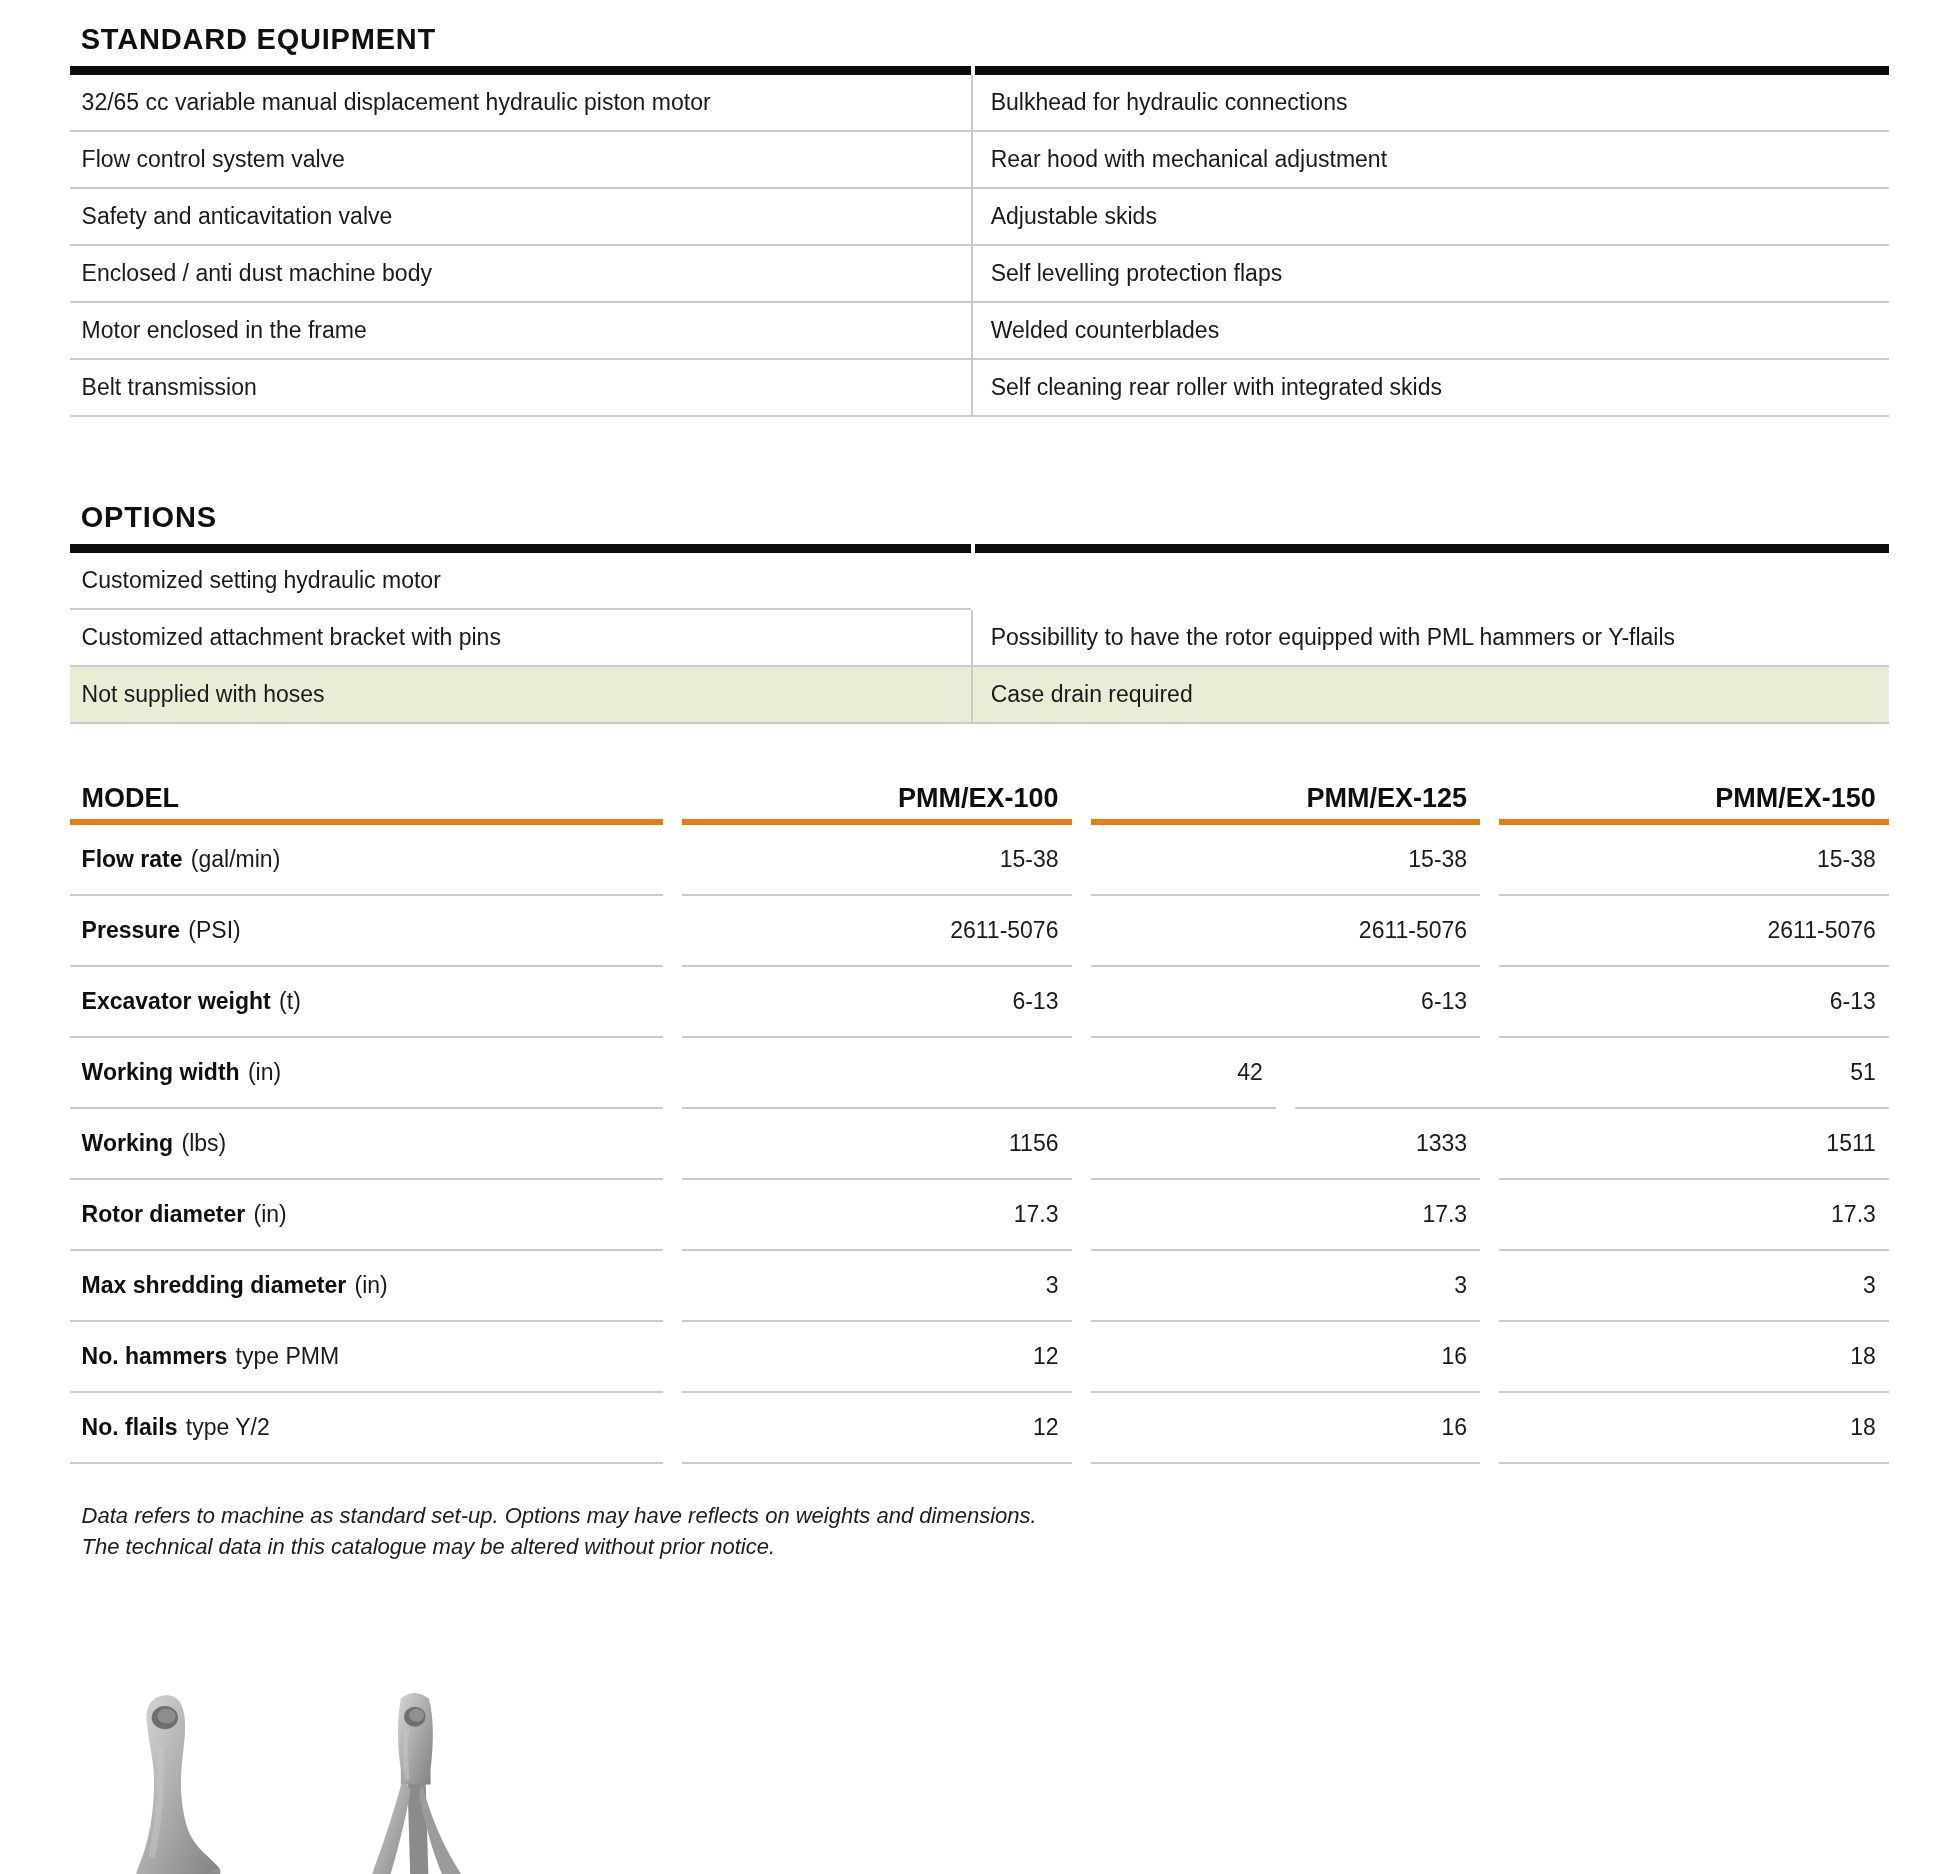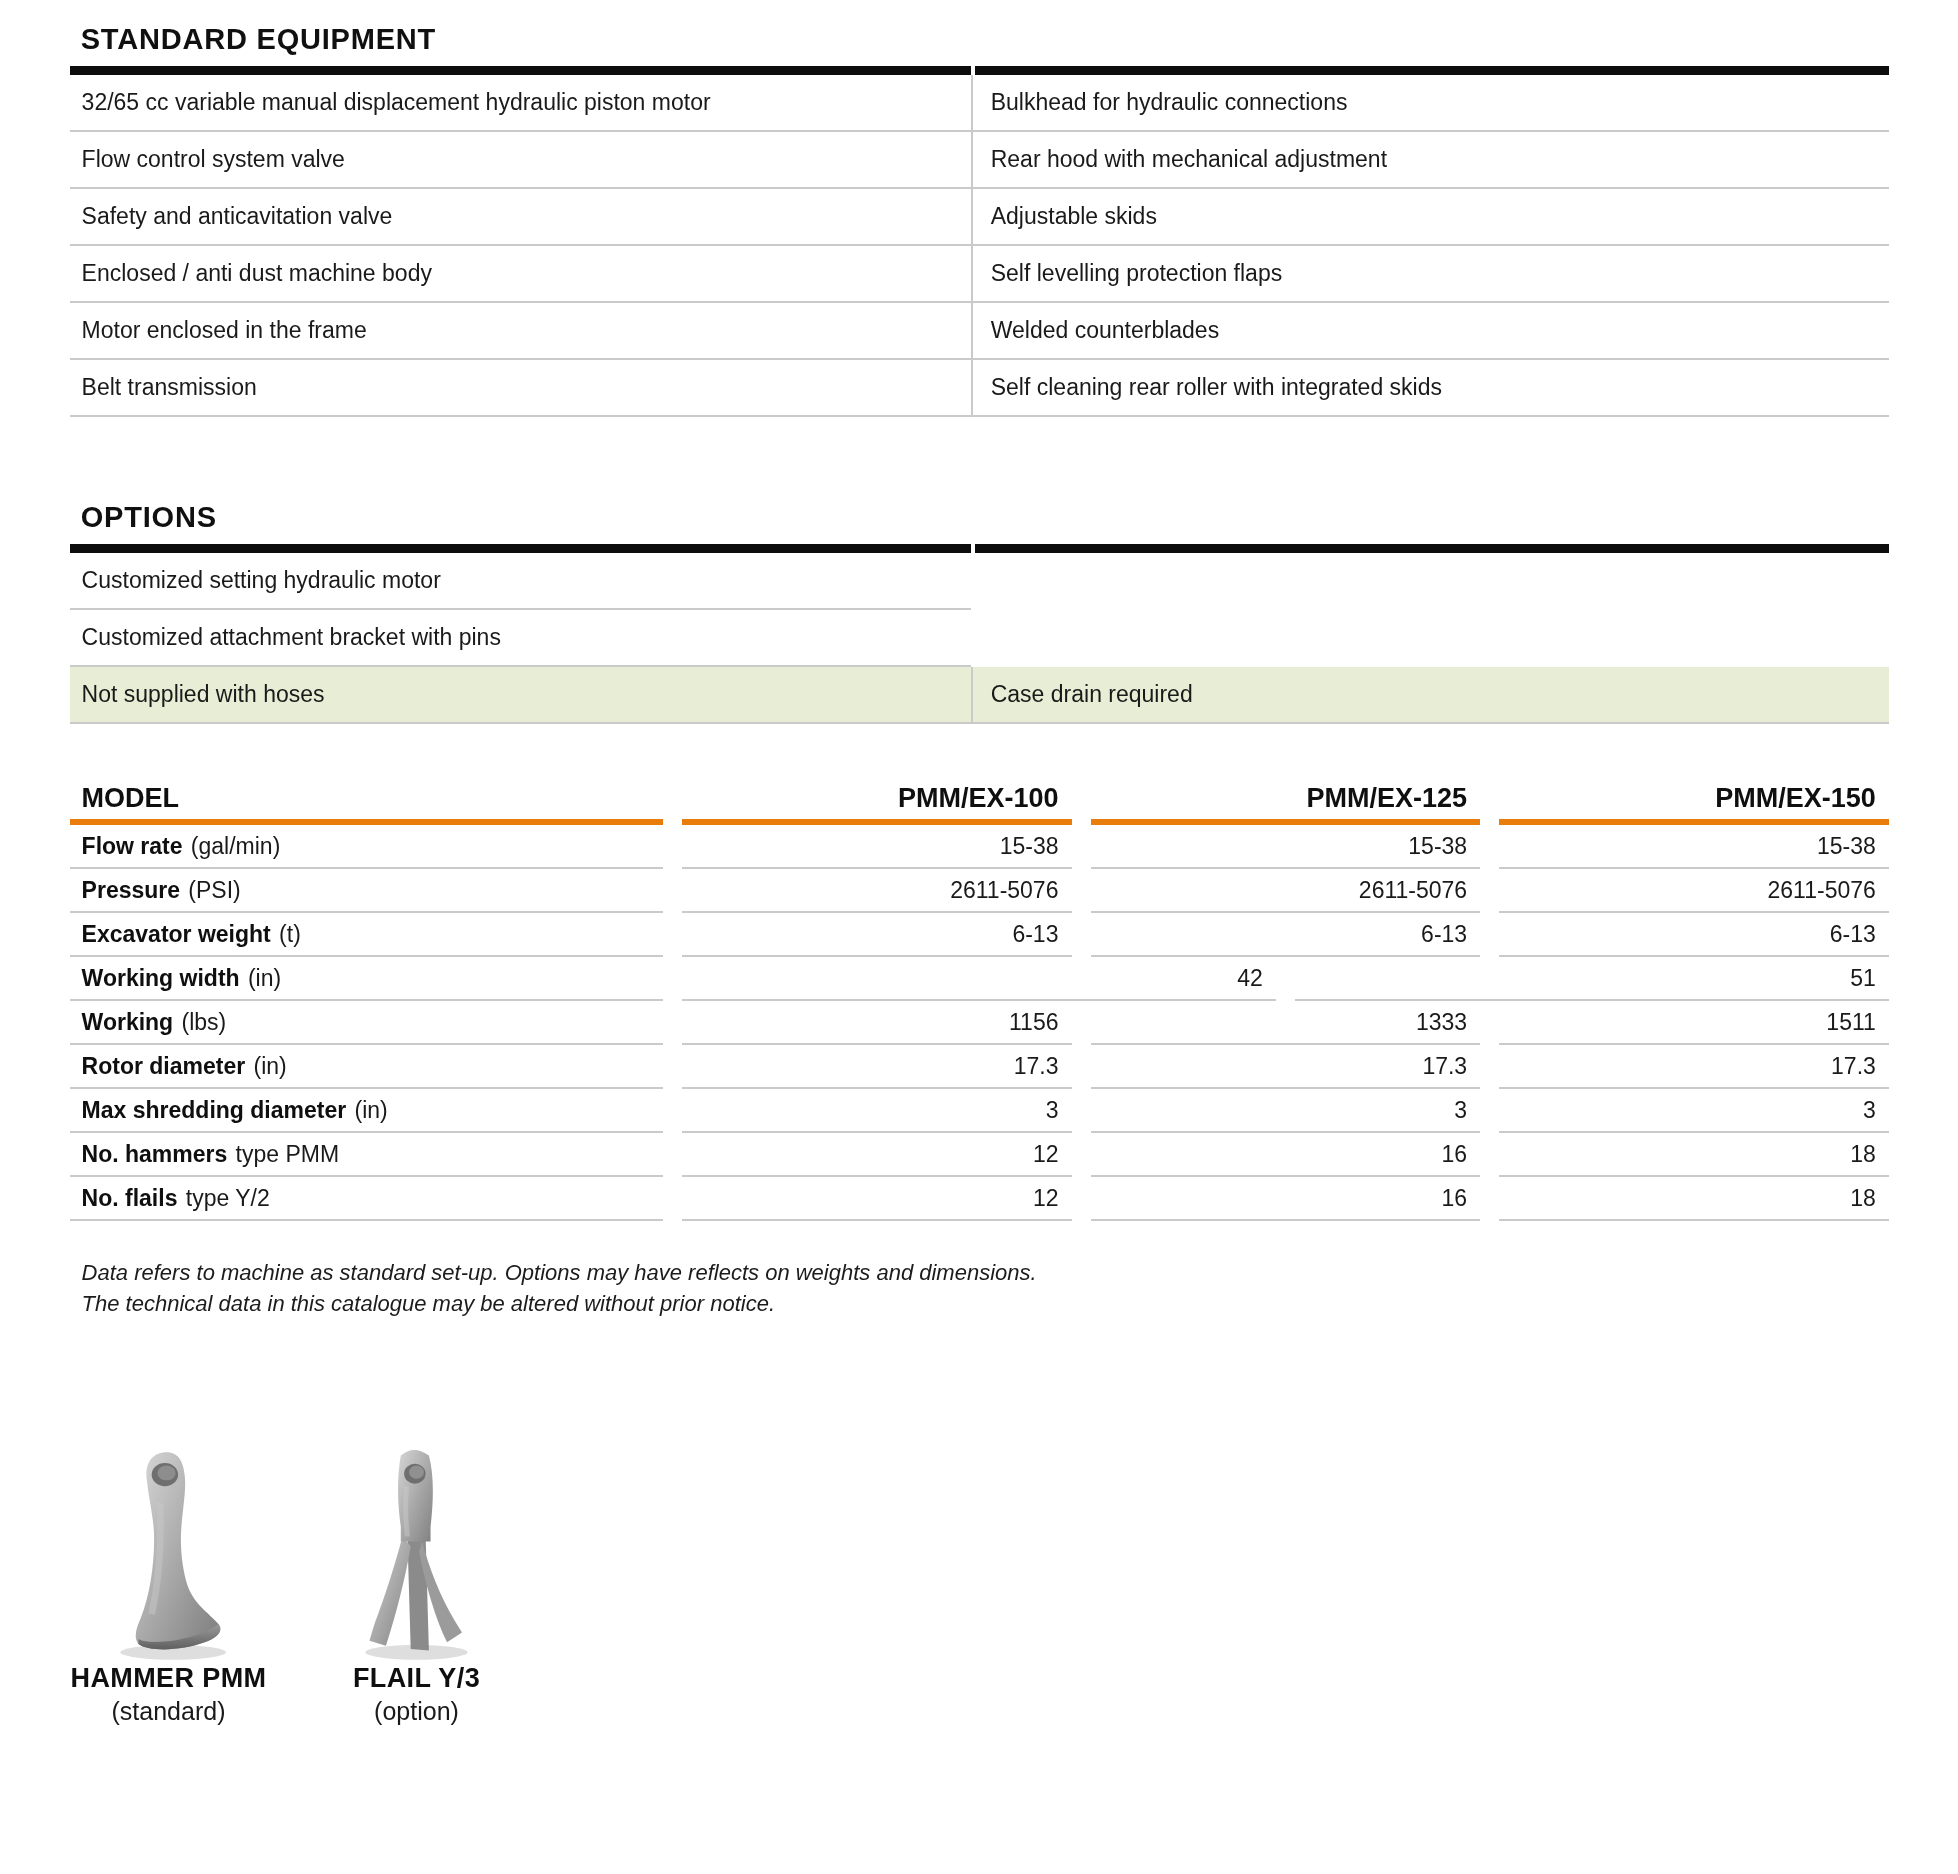--- a/index.html
+++ b/index.html
@@ -35,21 +35,21 @@
   .options-sec { margin-top:84px; }
 
   
   .model-sec { margin-top:53px; }
   .m-row { display:flex; gap:19px;text-align:center; }
   .m-c { box-sizing:border-box; }
   .m-label-col { width:32.6%; display:flex; align-items:center; gap:8.3px; padding-left:11.6px; }
   .m-val { flex:1 1 0; display:flex; align-items:center; justify-content:flex-end; padding-right:13.2px; font-size:23px; color:#1a1a1a; }
   .m-head .m-c { border-bottom:6.6px solid #e87d0e; height:48px; }
   .m-head-label, .m-col-head { font-size:27px; font-weight:700; color:#0f0f0f; }
-  .m-body .m-c { height:44px; border-bottom:2.5px solid #cacaca; }
+  .m-body .m-c { height:71px; border-bottom:2.5px solid #cacaca; }
   .m-lab-b { font-weight:700; font-size:23px; color:#0f0f0f; }
   .m-lab-u { font-size:23px; color:#1a1a1a; }
 
   
   .notes { margin:36px 0 0 11.6px; font-style:italic; font-size:22px; line-height:1.42; color:#1c1c1c; }
   .notes p { margin:0; }
 
   
   .figures { display:flex; gap:51px; margin-top:122px; }
   .figures figure { margin:0; width:197px; text-align:center; }
@@ -101,20 +101,21 @@
     <div class="thick-rule">
       <span class="seg sl"></span>
       <span class="seg sr"></span>
     </div>
     <div>
       <div class="tc-row">
         <div class="tc-cell tcl">Customized setting hydraulic motor</div>
       </div>
       <div class="tc-row">
         <div class="tc-cell tcl">Customized attachment bracket with pins</div>
+        <div class="tc-cell tcr">Possibillity to have the rotor equipped with PML hammers or Y-flails</div>
       </div>
       <div class="tc-row">
         <div class="tc-cell tcl hl">Not supplied with hoses</div>
         <div class="tc-cell tcr hl">Case drain required</div>
       </div>
     </div>
   </section>
 
   <section class="model-sec">
     <div class="m-row m-head">

